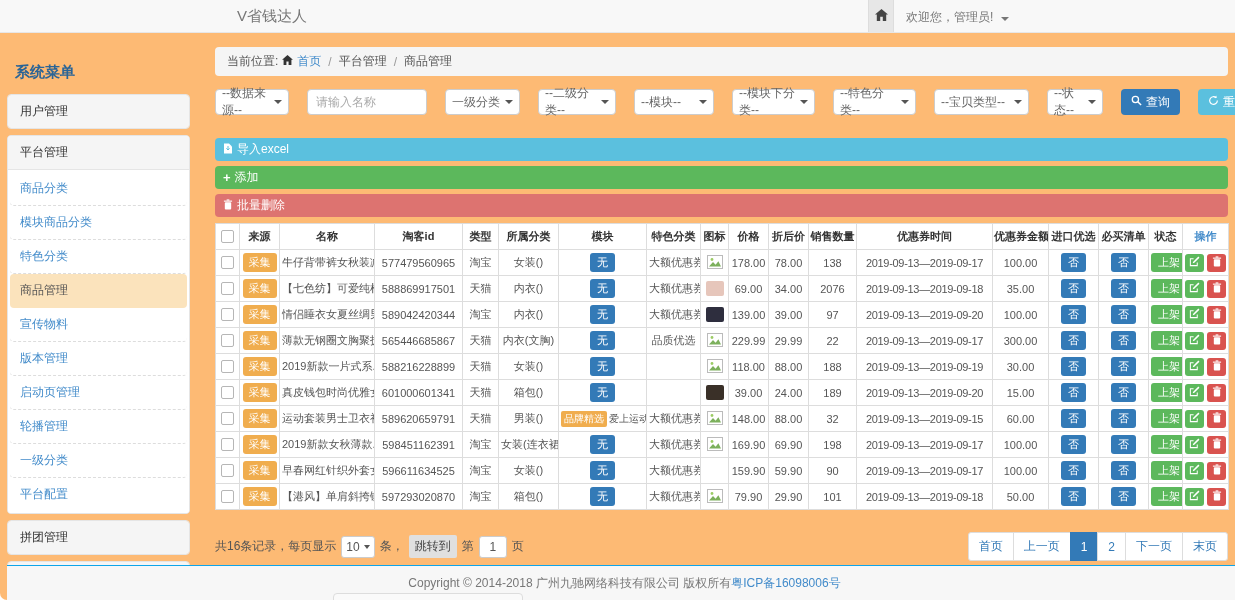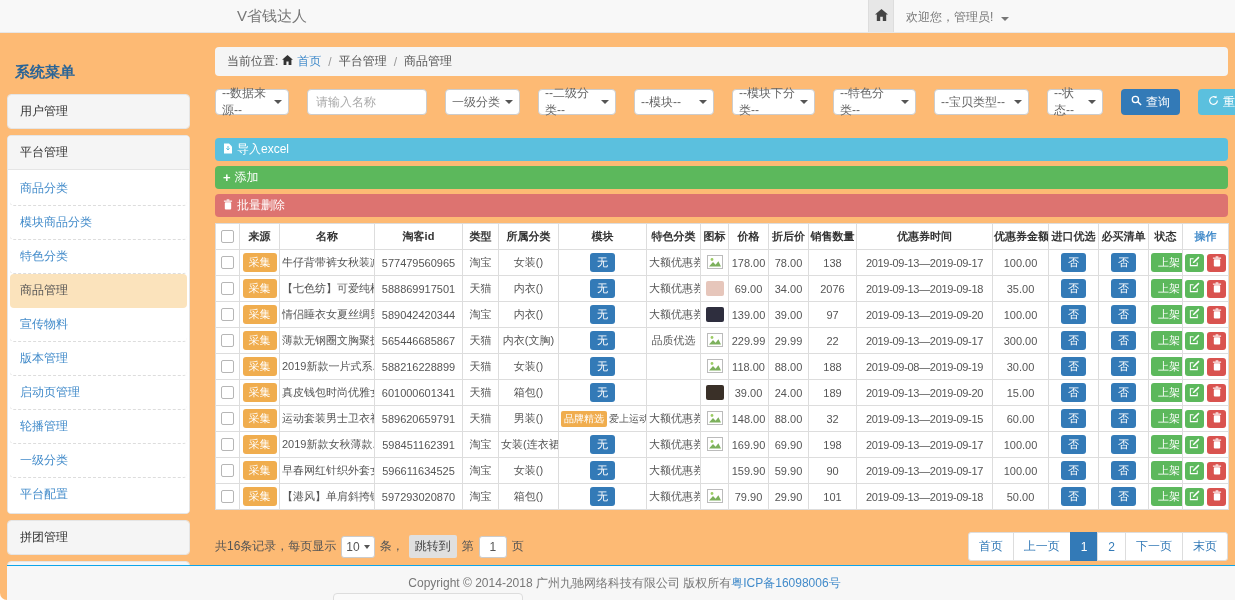--- a/index.html
+++ b/index.html
@@ -439,21 +439,21 @@
             <td><span class="badge-blue">无</span></td>
             <td></td>
             <td><span><svg width="16" height="14" viewBox="0 0 16 14">
                   <rect x="0.5" y="0.5" width="15" height="13" fill="#fff" stroke="#bbb"></rect>
                   <circle cx="5" cy="4.5" r="1.4" fill="#9ccc65"></circle>
                   <path d="M2 11.5 L6 7 L8.6 9.8 L11.4 6.2 L14 11.5 Z" fill="#7cb05c"></path>
                 </svg></span></td>
             <td>118.00</td>
             <td>88.00</td>
             <td>188</td>
-            <td class="col-time">2019-09-08—2019-09-19</td>
+            <td class="col-time">2019-09-13—2019-09-19</td>
             <td>30.00</td>
             <td><button class="mini-btn mb-blue">否</button></td>
             <td><button class="mini-btn mb-blue">否</button></td>
             <td><button class="mini-btn mb-green">上架</button></td>
             <td><button class="icon-btn ib-green">
                 <span><svg width="11" height="11" viewBox="0 0 12 12">
                     <path d="M9 7 V10.5 H1.5 V3 H5" stroke="#fff" stroke-width="1.1" fill="none"></path>
                     <path d="M10.2 0.6 L11.4 1.8 5.8 7.4 4.1 7.9 4.6 6.2 Z" fill="#fff"></path>
                   </svg></span>
               </button><button class="icon-btn ib-red" style="margin-left: 3px;">

